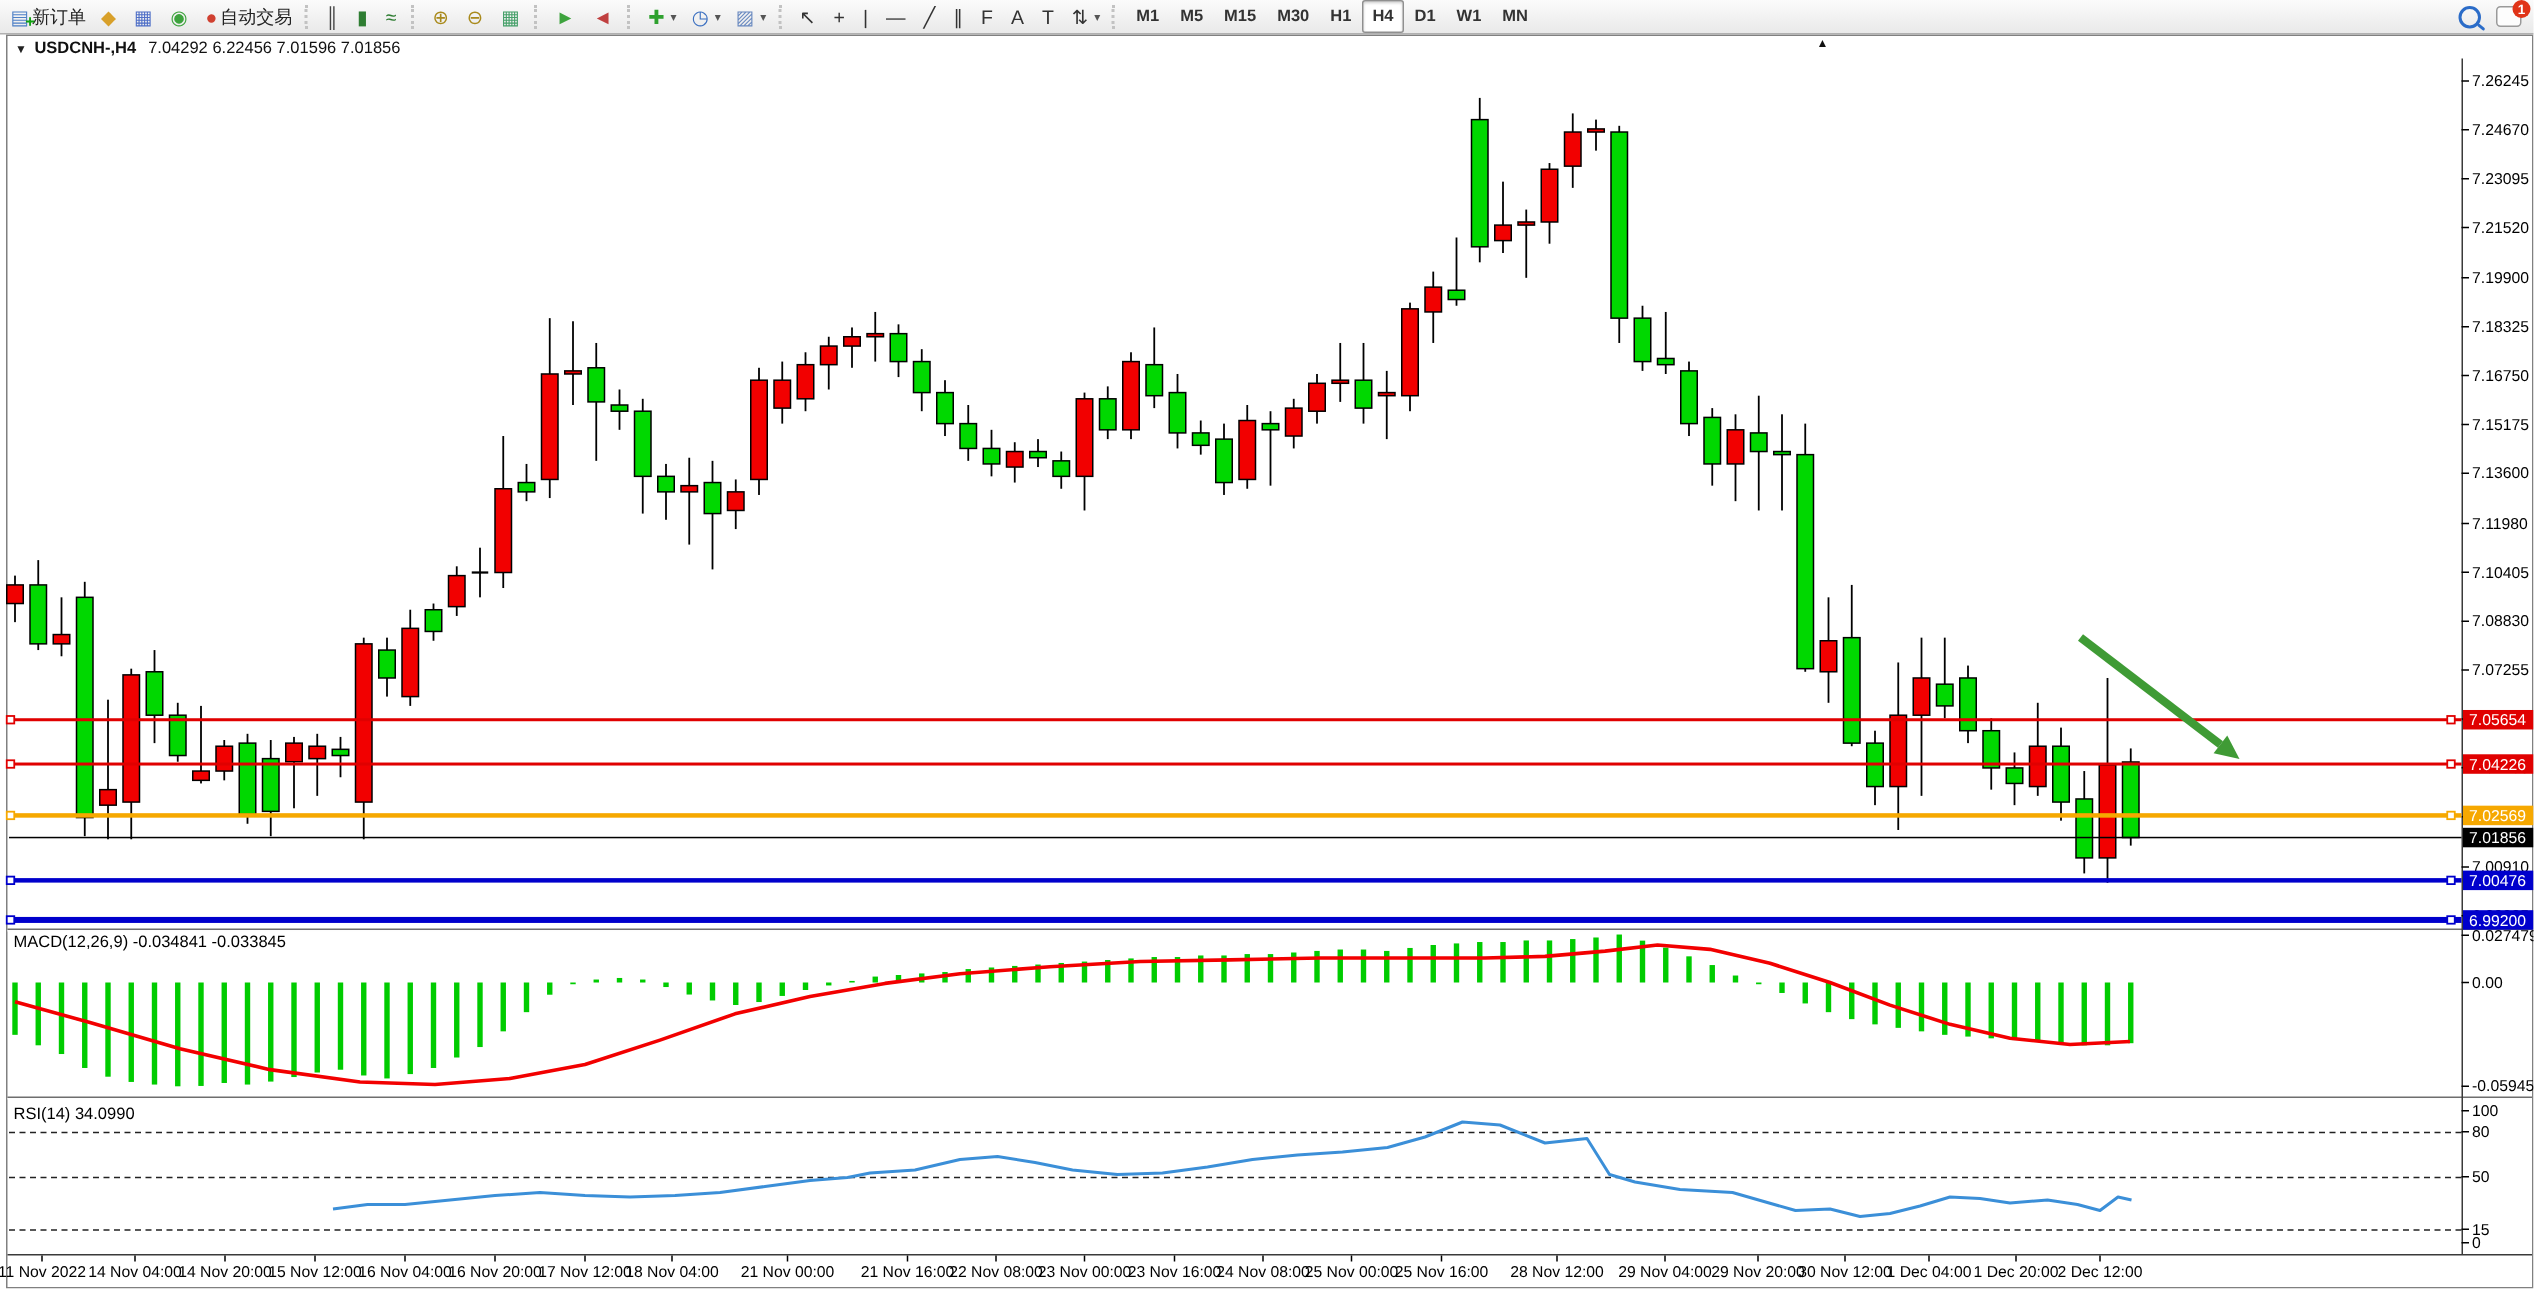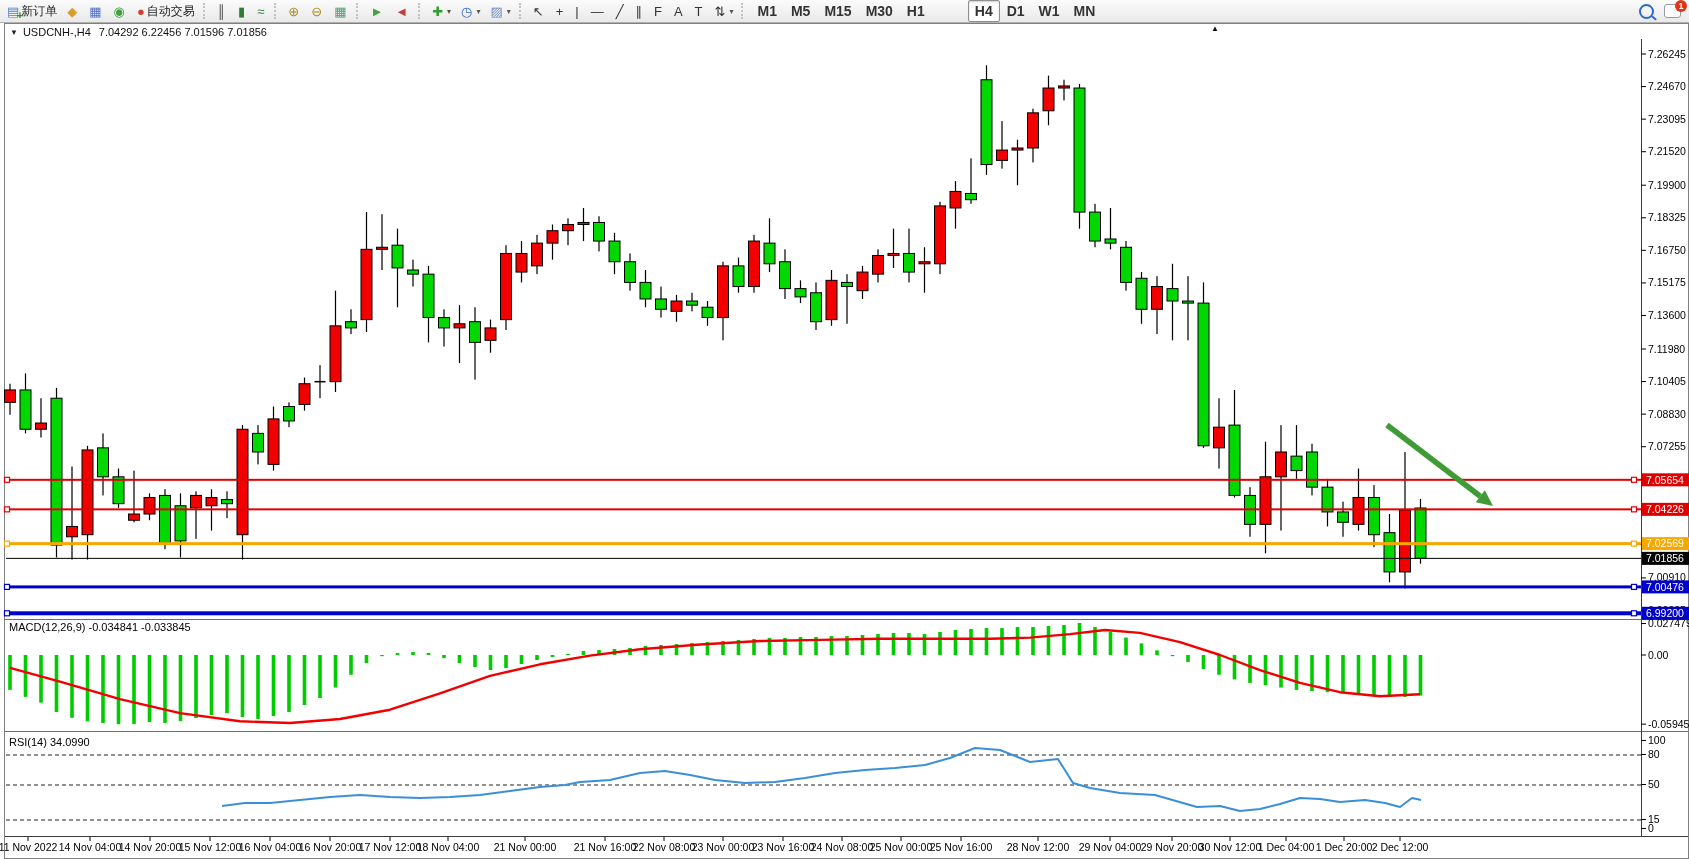--- a/index.html
+++ b/index.html
@@ -7,32 +7,32 @@
        font-family:"Liberation Sans",sans-serif;-webkit-font-smoothing:antialiased;}
   #toolbar{position:absolute;left:0;top:0;width:1689px;height:23px;background:linear-gradient(#fbfbfb,#e9e9e9);
        border-bottom:1px solid #b0b0b0;display:flex;align-items:center;padding:0 2px;box-sizing:border-box;z-index:5;}
   .tgroup{display:flex;align-items:center;height:22px;}
   .grip{width:4px;height:16px;border-left:2px dotted #c2c2c2;margin:0 3px;}
   .tbtn{display:flex;align-items:center;height:20px;padding:0 4px;border:1px solid transparent;border-radius:2px;
        font-size:12px;color:#222;cursor:default;white-space:nowrap;}
   .tbtn .ticon{font-size:13px;line-height:13px;margin-right:2px;position:relative;}
   .tbtn .plus{position:absolute;right:-4px;bottom:-4px;color:#12a112;font-size:11px;font-weight:bold;}
   .tbtn .drop{font-size:8px;color:#555;margin-left:2px;}
-  .tbtn.tf{font-size:14px;font-weight:bold;color:#333;padding:0 6px;}
-  .tbtn.tf.active{background:#fff;border:1px solid #8f8f8f;box-shadow:inset 0 1px 2px rgba(0,0,0,.2);margin-left:36px;}
+  .tbtn.tf{font-size:11px;font-weight:bold;color:#333;padding:0 6px;}
+  .tbtn.tf.active{background:#fff;border:1px solid #8f8f8f;box-shadow:inset 0 1px 2px rgba(0,0,0,.2);}
   #tb-right{margin-left:auto;display:flex;align-items:center;margin-right:6px;}
   .lens{width:11px;height:11px;border:2px solid #2b6cc8;border-radius:50%;position:relative;display:inline-block;}
   .lens:after{content:"";position:absolute;width:6px;height:2px;background:#2b6cc8;transform:rotate(40deg);
        right:-5px;bottom:-2px;border-radius:1px;}
   .bubble{width:15px;height:12px;border:1.5px solid #9a9a9a;border-radius:3px;position:relative;margin-left:10px;background:#fdfdfd;}
   .badge{position:absolute;top:-5px;right:-7px;background:#e03418;color:#fff;border-radius:50%;width:12px;height:12px;
        font-size:9px;font-weight:bold;line-height:12px;text-align:center;}
   #titlebar{position:absolute;left:6px;top:26px;z-index:4;font-size:11px;color:#111;display:flex;align-items:center;}
   #titlebar .tri{font-size:8px;margin:0 5px 0 4px;color:#222;}
-  #titlebar .sym{font-weight:normal;margin-right:8px;}
+  #titlebar .sym{font-weight:bold;margin-right:8px;}
   #chartsvg{position:absolute;left:0;top:0;z-index:1;}
   #marker{position:absolute;left:1211px;top:24px;font-size:8px;color:#111;z-index:4;}
 </style>
 </head>
 <body>
 
 <div id="toolbar">
     <div class="tgroup">
       <div class="tbtn">
         <span class="ticon" style="color: rgb(79, 129, 199);">▤<span class="plus">+</span></span>

